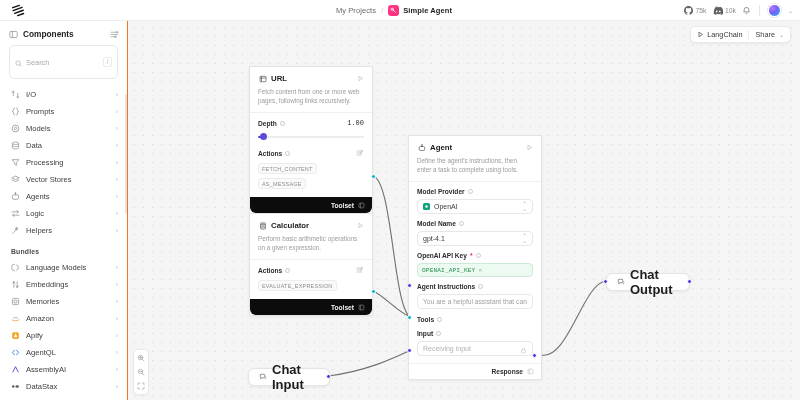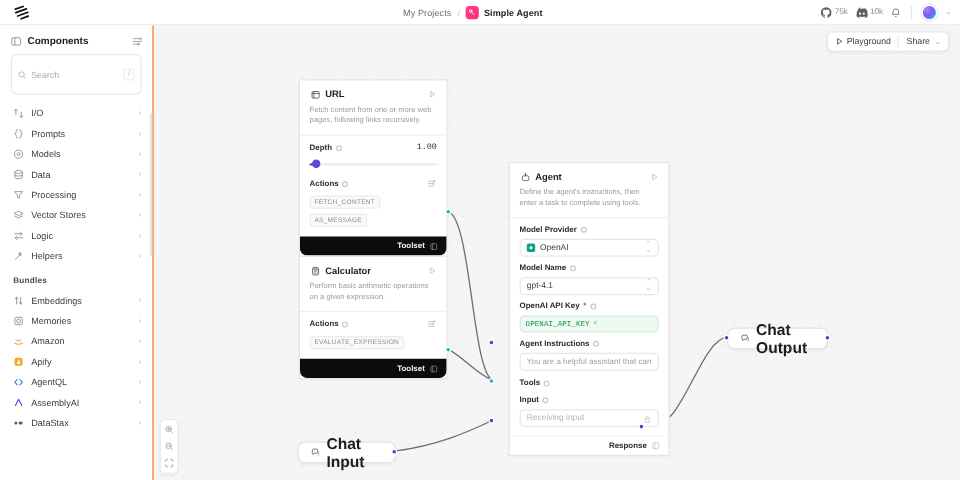--- a/index.html
+++ b/index.html
@@ -388,20 +388,31 @@
         <span class="cat-ic">
           <svg width="9" height="9" viewBox="0 0 16 16" fill="none" stroke="#8e8e8e" stroke-width="1.3" stroke-linejoin="round">
             <path d="M8 1.8 14.5 5 8 8.2 1.5 5z"></path>
               <path d="M1.5 8.5 8 11.7l6.5-3.2"></path>
           </svg>
         </span>
         <span class="cat-label">Vector Stores</span>
         <span class="cat-chev">›</span>
       </div>
 
+      <div class="cat-row">
+        <span class="cat-ic">
+          <svg width="9" height="9" viewBox="0 0 16 16" fill="none" stroke="#8e8e8e" stroke-width="1.3">
+            <rect x="2.5" y="5" width="11" height="8" rx="2.5"></rect>
+              <path d="M8 5V2.3" stroke-linecap="round"></path>
+            <circle cx="8" cy="1.8" r="1"></circle>
+          </svg>
+        </span>
+        <span class="cat-label">Agents</span>
+        <span class="cat-chev">›</span>
+      </div>
 
       <div class="cat-row">
         <span class="cat-ic">
           <svg width="9" height="9" viewBox="0 0 16 16" fill="none" stroke="#8e8e8e" stroke-width="1.3" stroke-linecap="round">
             <path d="M2 5h11M10.5 2.5 13 5l-2.5 2.5M14 11H3M5.5 8.5 3 11l2.5 2.5"></path>
           </svg>
         </span>
         <span class="cat-label">Logic</span>
         <span class="cat-chev">›</span>
       </div>
@@ -412,20 +423,30 @@
             <path d="M3 13 11 5"></path>
               <path d="M10 2.5l.7 1.8 1.8.7-1.8.7-.7 1.8-.7-1.8L7.5 5l1.8-.7z"></path>
           </svg>
         </span>
         <span class="cat-label">Helpers</span>
         <span class="cat-chev">›</span>
       </div>
 
       <div class="bundles-h">Bundles</div>
 
+      <div class="cat-row">
+        <span class="cat-ic">
+          <svg width="9" height="9" viewBox="0 0 16 16" fill="none" stroke="#8e8e8e" stroke-width="1.3">
+            <path d="M7 2a6 6 0 0 0 0 12"></path>
+              <path d="M9.5 3.2a5 5 0 0 1 0 9.6"></path>
+          </svg>
+        </span>
+        <span class="cat-label">Language Models</span>
+        <span class="cat-chev">›</span>
+      </div>
 
       <div class="cat-row">
         <span class="cat-ic">
           <svg width="9" height="9" viewBox="0 0 16 16" fill="none" stroke="#8e8e8e" stroke-width="1.3" stroke-linecap="round">
             <path d="M5 13V3M5 3 3 5.5M5 3l2 2.5M11 3v10M11 13l-2-2.5M11 13l2-2.5"></path>
           </svg>
         </span>
         <span class="cat-label">Embeddings</span>
         <span class="cat-chev">›</span>
       </div>
@@ -506,21 +527,21 @@
         <path d="M283,329 C268,336 240,350 200,355"></path>
         <path d="M413,334 C440,340 455,262 478,260"></path>
       </g>
     </svg>
 
     <div class="canvas-actions">
       <span class="ca-btn">
         <svg width="7" height="7" viewBox="0 0 16 16" fill="none" stroke="#3a3a3a" stroke-width="1.5" stroke-linejoin="round">
           <path d="M4.5 2.8 12.5 8l-8 5.2z"></path>
         </svg>
-        <span class="ca-label">Playground</span>
+        <span class="ca-label">LangChain</span>
       </span>
       <span class="ca-div"></span>
       <span class="ca-btn">
         <span class="ca-label">Share</span>
         <span class="caret-sm">⌄</span>
       </span>
     </div>
 
     <div class="zoom-ctrl">
       <span class="zc-btn">
@@ -644,21 +665,21 @@
         <span class="toolset-ic">
           <svg width="7" height="7" viewBox="0 0 16 16" fill="none" stroke="#8d8d8d" stroke-width="1.4">
             <rect x="2.5" y="2.5" width="11" height="11" rx="2"></rect>
               <path d="M6 2.5v11"></path>
           </svg>
         </span>
       </div>
     </div>
     <span class="port port-cyan" style="left:243px; top:268px;"></span>
 
-    <div class="node" style="left:296px; top:114px; width:134px;">
+    <div class="node" style="left:280px; top:114px; width:134px;">
       <div class="node-head">
         <span class="node-ic">
           <svg width="8" height="8" viewBox="0 0 16 16" fill="none" stroke="#4a4a4a" stroke-width="1.3">
             <rect x="2.5" y="5" width="11" height="8" rx="2.5"></rect>
               <path d="M8 5V2.6" stroke-linecap="round"></path>
             <circle cx="8" cy="2" r=".9"></circle>
           </svg>
         </span>
         <span class="node-title">Agent</span>
         <span class="node-run">

